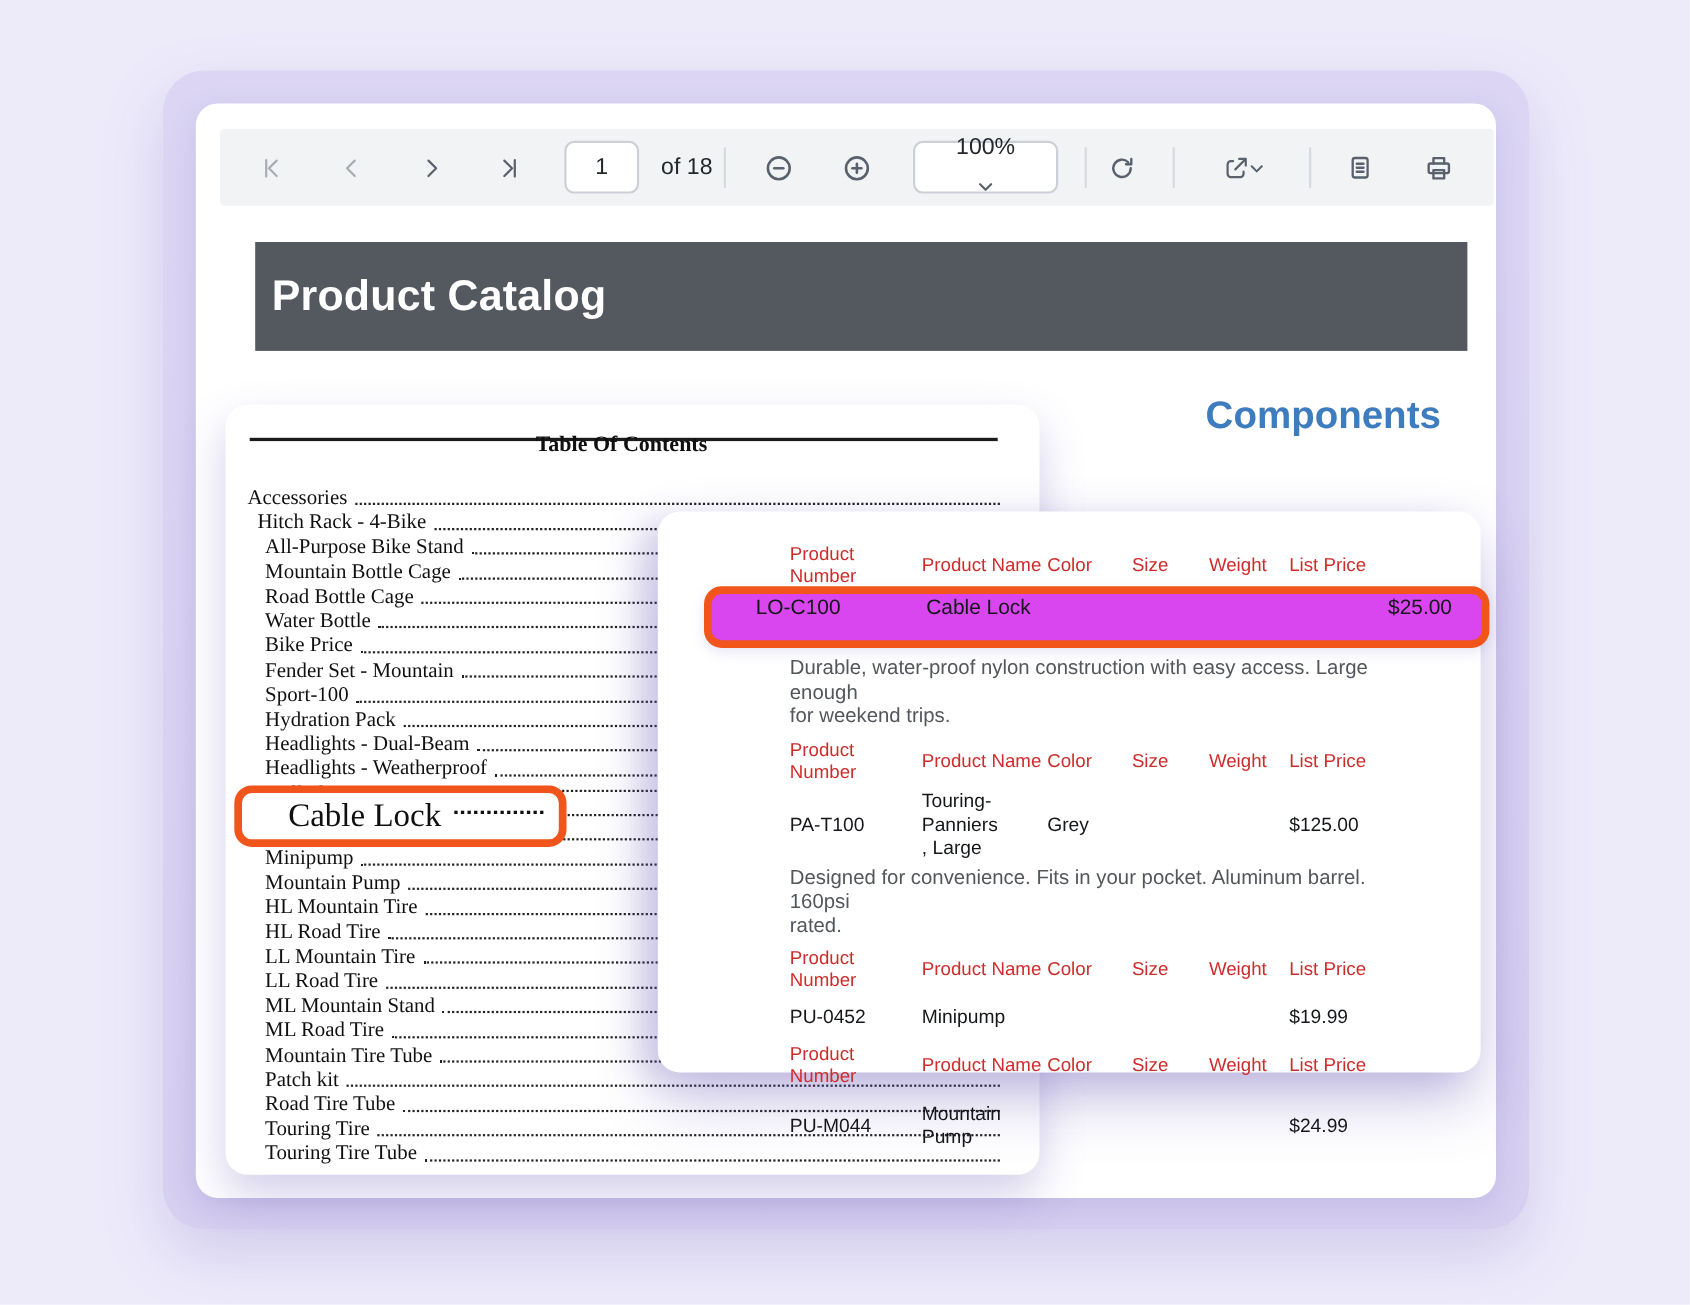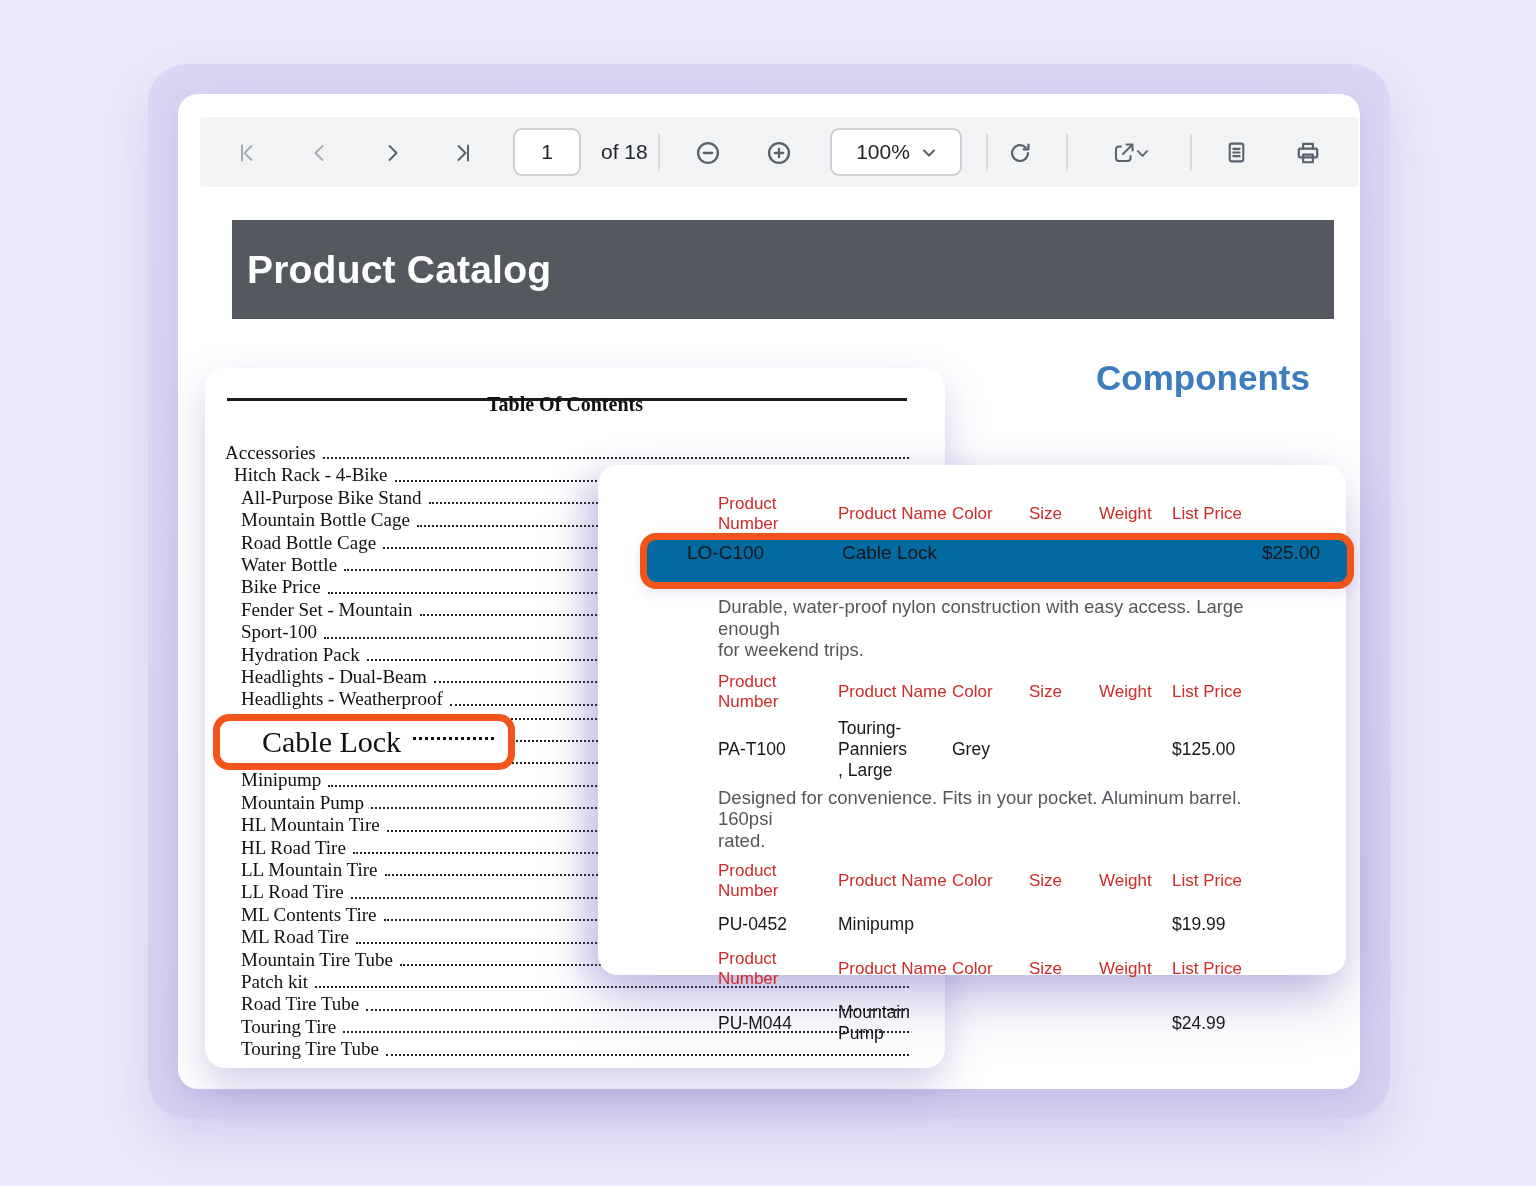--- a/index.html
+++ b/index.html
@@ -19,21 +19,21 @@
   
   .toolbar{position:absolute;left:200px;top:117px;width:1158px;height:70px;background:#f1f3f5;border-radius:4px;}
   .tbtn{position:absolute;top:23px;width:28px;height:28px;background:none;border:none;cursor:pointer;display:flex;align-items:center;justify-content:center;}
   .tbtn svg{stroke:var(--icon);fill:none;stroke-width:2;stroke-linecap:round;stroke-linejoin:round;}
   .tbtn.dim svg{stroke:var(--icon-dim);}
   .divider{position:absolute;top:17px;width:2px;height:37px;background:var(--line);}
   .page-input{position:absolute;left:313px;top:11px;width:68px;height:48px;border:2px solid #ccd0d6;border-radius:9px;
     background:#fff;text-align:center;font-size:21px;color:#23272c;font-family:inherit;}
   .page-total{position:absolute;left:401px;top:0;height:84px;line-height:70px;font-size:21px;color:#23272c;}
   .zoom-select{position:absolute;left:630px;top:11px;width:132px;height:48px;border:2px solid #ccd0d6;border-radius:9px;
-    background:#fff;display:flex;align-items:center;justify-content:center;gap:12px;cursor:pointer;font-size:21px;color:#23272c;}
+    background:#fff;display:flex;align-items:center;justify-content:center;gap:12px;cursor:pointer;font-size:21px;color:#23272c;flex-direction:column;}
   .zoom-select svg,.share-chev svg{stroke:var(--icon);fill:none;stroke-width:2;stroke-linecap:round;stroke-linejoin:round;}
 
   
   .title-bar{position:absolute;left:232px;top:220px;width:1102px;height:99px;background:var(--bar-gray);}
   .title-bar h1{color:#fff;font-size:39px;font-weight:700;line-height:99px;padding-left:15px;letter-spacing:.2px;}
   .components{position:absolute;left:1096px;top:358px;width:250px;font-size:35px;font-weight:700;color:var(--heading-blue);}
 
   
   .toc-card{position:absolute;left:205px;top:368px;width:740px;height:700px;border-radius:20px;background:#fff;z-index:3;
     box-shadow:0 18px 40px rgba(99,82,180,.28);padding:16px 36px 0 16px;font-family:"Liberation Serif","DejaVu Serif",serif;color:#101010;}
@@ -52,21 +52,21 @@
 
   
   .table-card{position:absolute;left:598px;top:465px;width:748px;height:510px;border-radius:20px;background:#fff;z-index:5;
     box-shadow:0 26px 55px rgba(99,82,180,.30),-16px 8px 30px rgba(99,82,180,.20);}
   .product-table{position:relative;padding:29px 24px 0 120px;color:#15171a;}
   .thead,.trow{display:grid;grid-template-columns:120px 114px 77px 70px 73px 1fr;align-items:center;}
   .th{color:var(--header-red);font-size:17px;}
   .td{font-size:17.5px;white-space:pre-line;}
   .desc{font-size:18.5px;line-height:21.5px;color:#53575c;width:548px;white-space:pre-line;}
   .sec.s0 .hl-wrap{position:relative;height:50px;margin-top:4px;}
-  .tbl-hl{position:absolute;left:-78px;top:-5px;width:714px;height:56px;background:#0369a1;border:7px solid var(--accent-orange);
+  .tbl-hl{position:absolute;left:-78px;top:-5px;width:714px;height:56px;background:#d946ef;border:7px solid var(--accent-orange);
     border-radius:16px;display:flex;align-items:center;padding:0 27px 16px 40px;cursor:pointer;box-shadow:0 4px 12px rgba(99,82,180,.15);}
   .tbl-hl .num{width:155px;font-size:19px;}
   .tbl-hl .nm{flex:1;font-size:19px;}
   .tbl-hl .pr{font-size:19px;}
   .sec.s0 .desc{margin-top:8px;}
   .sec.s1{margin-top:11px;} .sec.s1 .trow{margin-top:6px;min-height:44px;} .sec.s1 .desc{margin-top:6px;}
   .sec.s2{margin-top:10px;} .sec.s2 .trow{margin-top:13px;}
   .sec.s3{margin-top:14px;} .sec.s3 .trow{margin-top:13px;} .sec.s3 .desc{margin-top:25px;}
 </style>
 </head>
@@ -246,21 +246,21 @@
         </div>
         <div class="toc-row lvl3">
           <span class="toc-label">LL Mountain Tire</span>
           <span class="toc-leader"></span>
         </div>
         <div class="toc-row lvl3">
           <span class="toc-label">LL Road Tire</span>
           <span class="toc-leader"></span>
         </div>
         <div class="toc-row lvl3">
-          <span class="toc-label">ML Contents Tire</span>
+          <span class="toc-label">ML Mountain Stand</span>
           <span class="toc-leader"></span>
         </div>
         <div class="toc-row lvl3">
           <span class="toc-label">ML Road Tire</span>
           <span class="toc-leader"></span>
         </div>
         <div class="toc-row lvl3">
           <span class="toc-label">Mountain Tire Tube</span>
           <span class="toc-leader"></span>
         </div>

